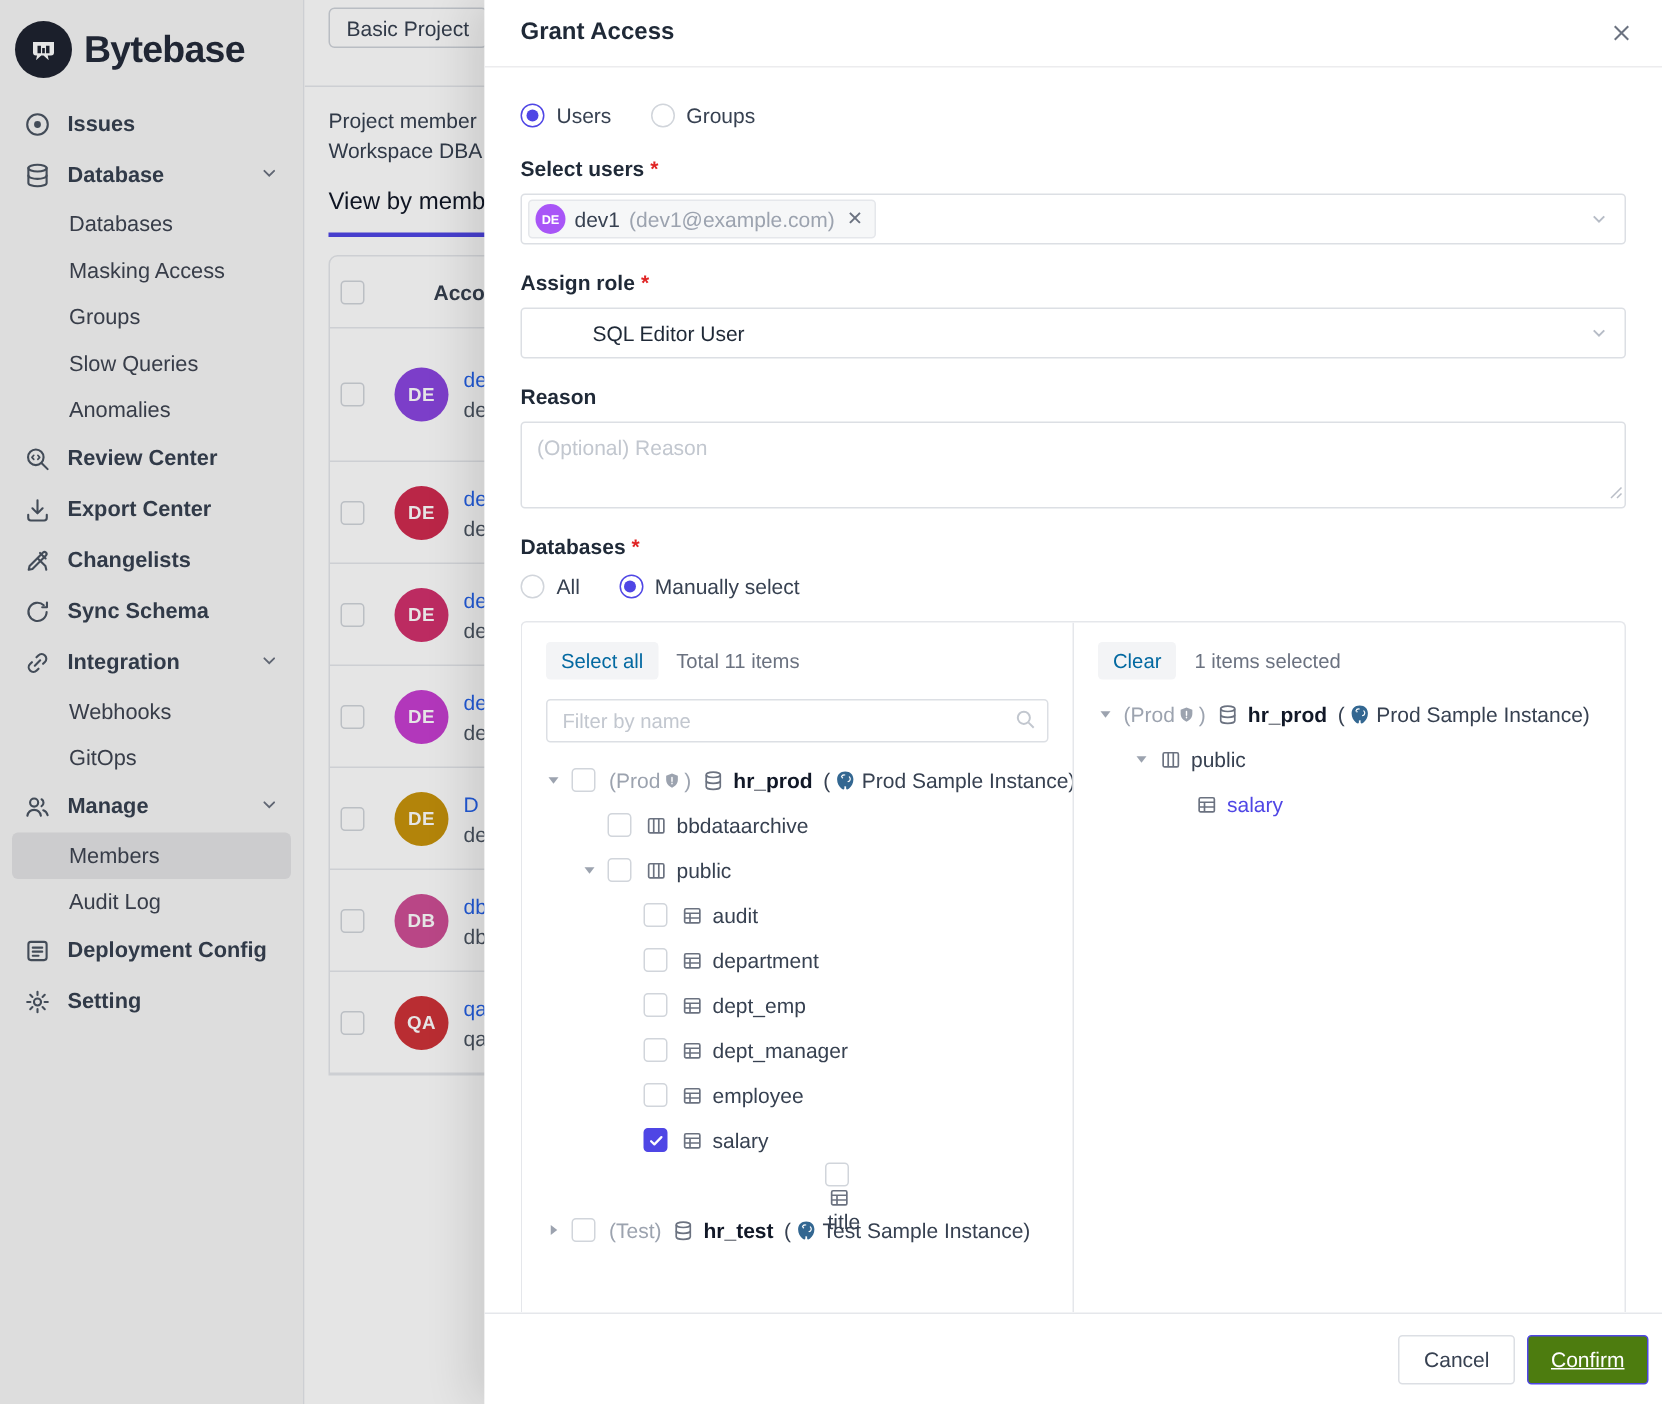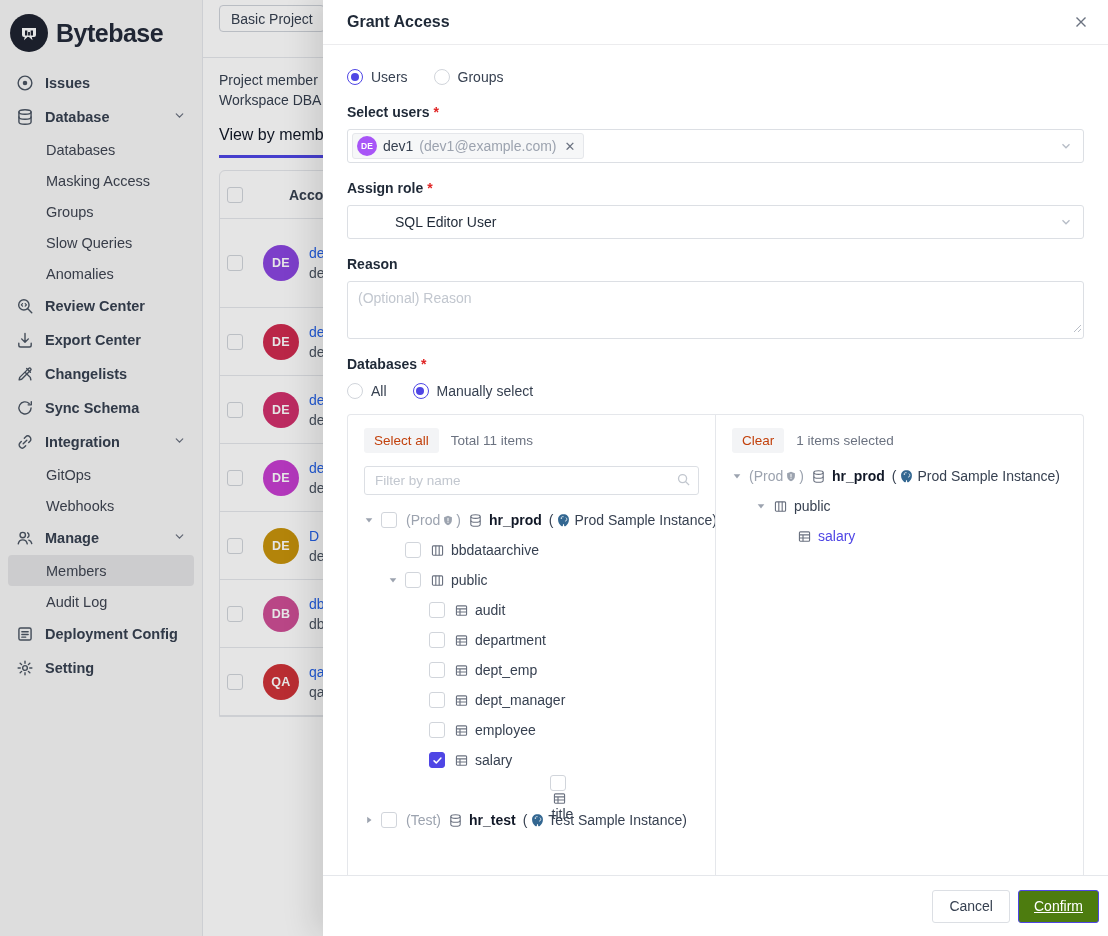--- a/index.html
+++ b/index.html
@@ -64,21 +64,21 @@
 
   .reason-wrap { position:relative; flex:none; }
   textarea.reason { width:100%; height:58px; border:1px solid #dcdfe4; border-radius:3px; resize:none; padding:8px 10px; font-family:inherit; font-size:14px; color:#1f2937; display:block; }
   textarea.reason::placeholder { color:#c2c7cf; }
   .resize-corner { position:absolute; right:2px; bottom:3px; }
 
   .transfer { margin-top:13px; flex:1; border:1px solid #e5e7eb; border-bottom:none; border-radius:4px 4px 0 0; display:flex; overflow:hidden; }
   .t-panel { flex:1; overflow:hidden; padding:13px 0 0 0; display:flex; flex-direction:column; }
   .t-panel.src { border-right:1px solid #e5e7eb; }
   .t-top { display:flex; align-items:center; gap:12px; padding:0 16px; flex:none; }
-  .t-btn { background:#f3f4f6; border:none; border-radius:3px; padding:5px 10px; font-size:13.5px; color:#c2410c; font-family:inherit; cursor:pointer; }
+  .t-btn { background:#f3f4f6; border:none; border-radius:3px; padding:5px 10px; font-size:13.5px; color:#0369a1; font-family:inherit; cursor:pointer; }
   .t-info { color:#6b7280; font-size:13.5px; }
   .t-search { margin:13px 16px 2px 16px; position:relative; flex:none; }
   .t-search input { width:100%; height:29px; border:1px solid #dcdfe4; border-radius:3px; padding:0 28px 0 10px; font-size:13.5px; font-family:inherit; color:#1f2937; }
   .t-search input::placeholder { color:#c2c7cf; }
   .t-search .s-ico { position:absolute; right:8px; top:6px; color:#c2c7cf; }
   .tree { padding:8px 0 0 10px; overflow:hidden; }
   .tree-row { display:flex; align-items:center; height:30px; white-space:nowrap; cursor:pointer; }
   .caret-slot { width:14px; margin-right:5px; flex:none; display:flex; justify-content:center; color:#9ca3af; }
   .cb { width:16px; height:16px; border:1px solid #d1d5db; border-radius:3px; background:#fff; margin-right:9px; flex:none; display:flex; align-items:center; justify-content:center; }
   .cb.checked { background:#4f46e5; border-color:#4f46e5; }
@@ -187,24 +187,24 @@
             <svg width="18" height="18" viewBox="0 0 16 16" fill="none" stroke="#4b5563" stroke-width="1.25" stroke-linecap="round" stroke-linejoin="round">
               <path d="M6.4 9.6l3.2-3.2M7.4 4.6l1.1-1.1a2.75 2.75 0 0 1 3.9 3.9l-1.1 1.1M8.6 11.4l-1.1 1.1a2.75 2.75 0 0 1-3.9-3.9l1.1-1.1"></path>
             </svg>
           </span>
           <span>Integration</span>
           <span class="chev"><svg width="13" height="13" viewBox="0 0 16 16" fill="none" stroke="#6b7280" stroke-width="1.5" stroke-linecap="round">
               <path d="M4 6l4 4 4-4"></path>
             </svg></span>
         </div>
         <div class="side-sub">
+          <span>Webhooks</span>
+        </div>
+        <div class="side-sub">
           <span>GitOps</span>
-        </div>
-        <div class="side-sub">
-          <span>Webhooks</span>
         </div>
         <div class="side-item">
           <span class="sicon">
             <svg width="18" height="18" viewBox="0 0 16 16" fill="none" stroke="#4b5563" stroke-width="1.25" stroke-linecap="round" stroke-linejoin="round">
               <circle cx="6" cy="5.4" r="2.4"></circle>
               <path d="M2 13.2c.5-2.4 2-3.5 4-3.5s3.5 1.1 4 3.5"></path>
               <path d="M10.4 3.4a2.4 2.4 0 0 1 0 4.1M11.4 9.9c1.4.4 2.2 1.4 2.6 3"></path>
             </svg>
           </span>
           <span>Manage</span>

